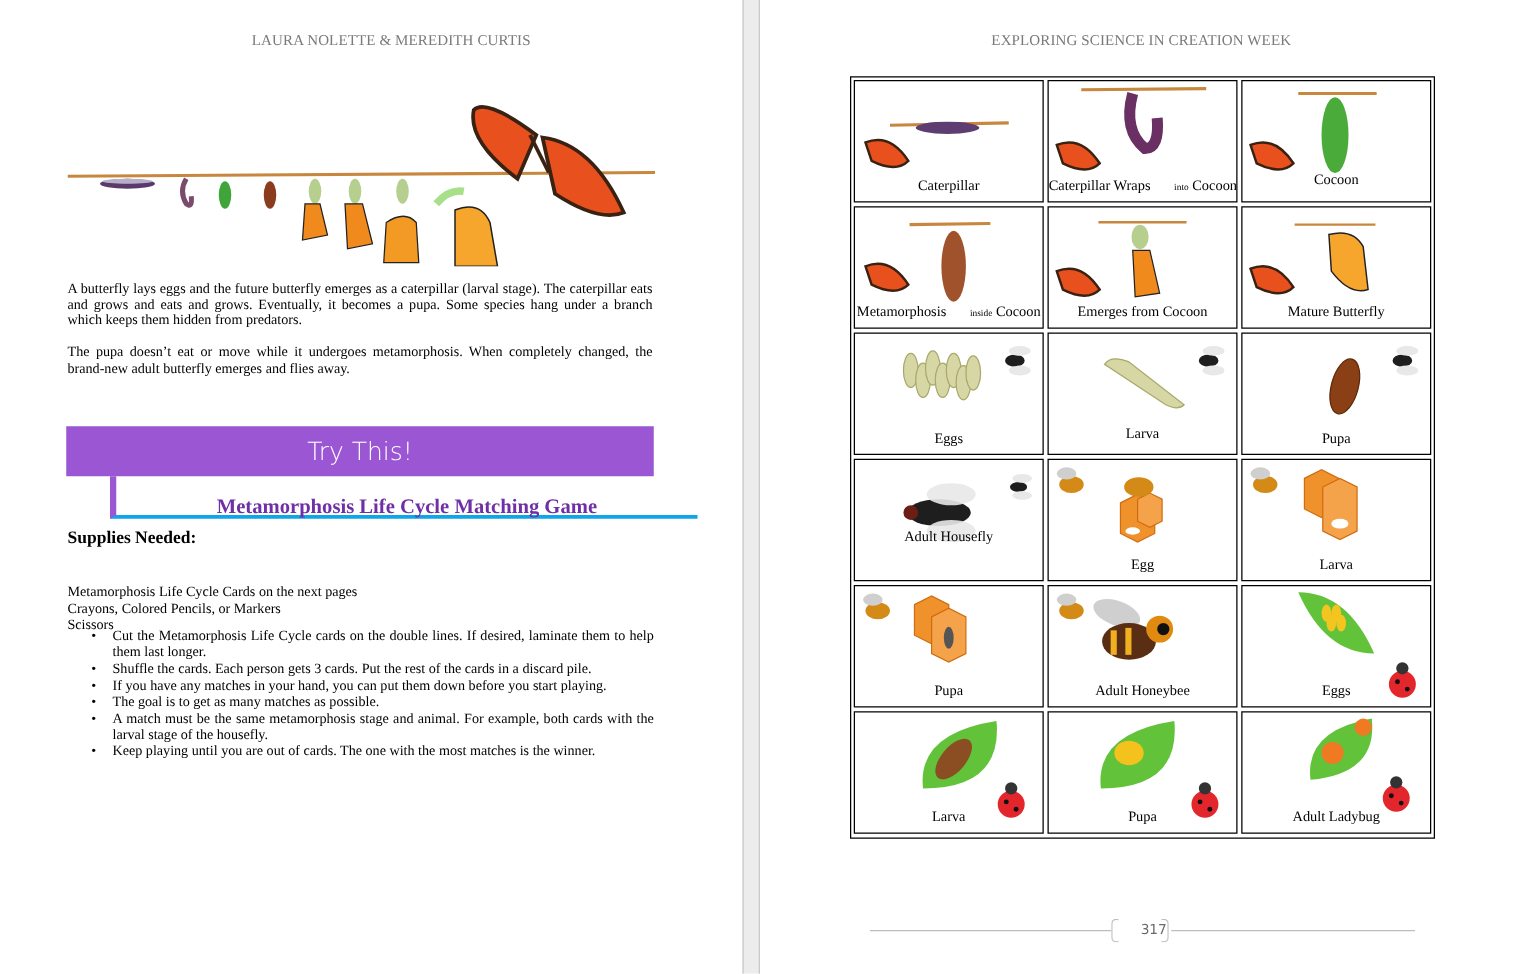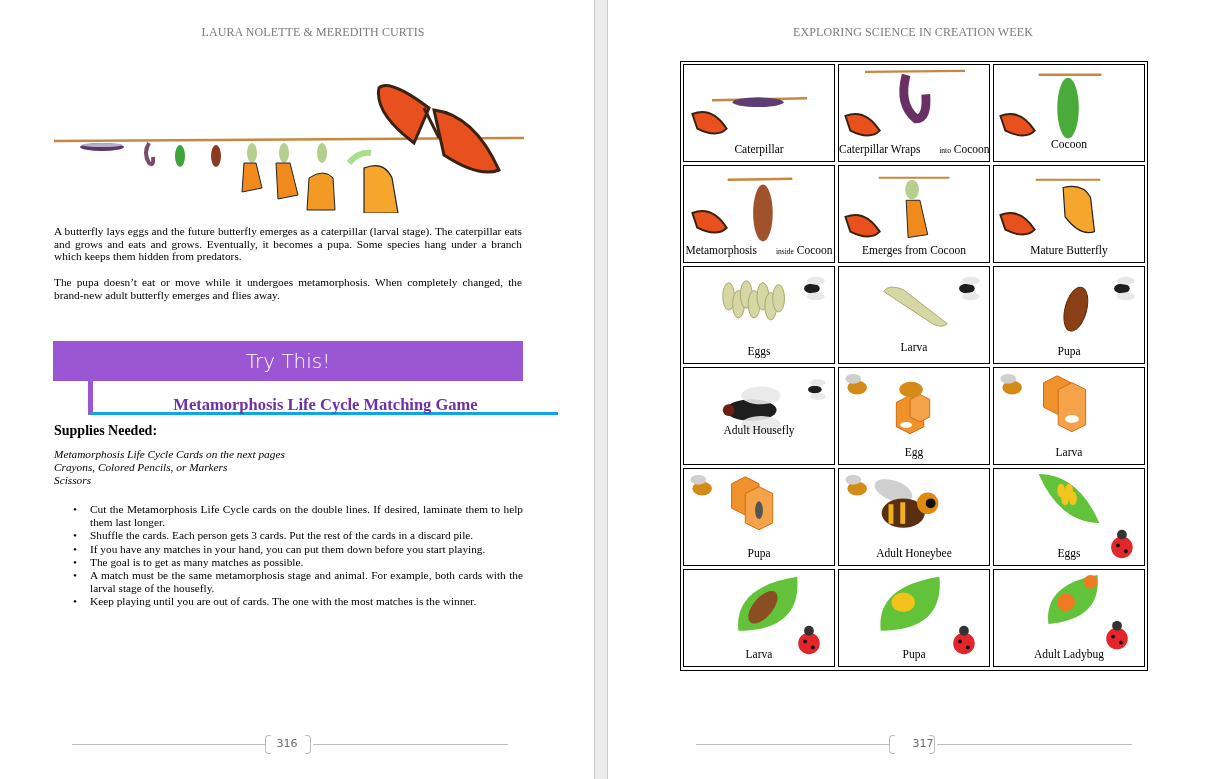--- a/index.html
+++ b/index.html
@@ -24,21 +24,21 @@
 
   .try-banner { position: absolute; left: 53px; top: 341px; width: 470px; height: 40px; background: #9b57d3;
                 color: #fff; font-family: "DejaVu Sans", sans-serif; font-size: 20px; font-weight: 300;
                 text-align: center; line-height: 40px; }
   .game-box { position: absolute; left: 53px; top: 381px; width: 470px; height: 34px;
               border-left: 5px solid #9b57d3; border-bottom: 3px solid #0ea5e9; margin-left: 35px; }
   .game-title { position: absolute; left: 0; right: 0; top: 14px; text-align: center; color: #6f2fa6;
                 font-weight: bold; font-size: 16.5px; }
 
   .supplies-head { position: absolute; left: 54px; top: 423px; font-weight: bold; font-size: 14px; }
-  .supplies-list { position: absolute; left: 54px; top: 448px; font-size: 11.3px; line-height: 13px; list-style: none; font-style: italic; }
+  .supplies-list { position: absolute; left: 54px; top: 468px; font-size: 11.3px; line-height: 13px; list-style: none; }
 
   .steps { position: absolute; left: 90px; top: 503px; width: 433px; font-size: 11.3px; line-height: 13.2px; list-style: none; }
   .steps li { position: relative; text-align: justify; }
   .steps li::before { content: "•"; position: absolute; left: -17px; top: 0; }
 
   .folio { position: absolute; top: 735px; height: 20px; }
   .folio .rule { position: absolute; top: 9px; height: 1px; background: #bdbdbd; }
   .folio .bracket-l, .folio .bracket-r { position: absolute; top: 0; width: 6px; height: 19px; border: 1.5px solid #bdbdbd; }
   .folio .bracket-l { border-right: none; border-radius: 4px 0 0 4px; }
   .folio .bracket-r { border-left: none; border-radius: 0 4px 4px 0; }
@@ -115,27 +115,20 @@
 
   <ul class="steps">
     <li>Cut the Metamorphosis Life Cycle cards on the double lines. If desired, laminate them to help them last longer.</li>
     <li>Shuffle the cards. Each person gets 3 cards. Put the rest of the cards in a discard pile.</li>
     <li>If you have any matches in your hand, you can put them down before you start playing.</li>
     <li>The goal is to get as many matches as possible.</li>
     <li>A match must be the same metamorphosis stage and animal. For example, both cards with the larval stage of the housefly.</li>
     <li>Keep playing until you are out of cards. The one with the most matches is the winner.</li>
   </ul>
 
-  <div class="folio" style="left:72px; width:436px;">
-    <div class="rule" style="left:0; width:193px;"></div>
-    <div class="bracket-l" style="left:193px;"></div>
-    <div class="num" style="left:200px; width:30px;">316</div>
-    <div class="bracket-r" style="left:233px;"></div>
-    <div class="rule" style="left:241px; width:195px;"></div>
-  </div>
 </div>
 
 <div class="gutter"></div>
 
 <div class="page" id="page-right">
   <div class="running-head">EXPLORING SCIENCE IN CREATION WEEK</div>
 
   <div class="folio" style="left:88px; width:436px;">
     <div class="rule" style="left:0; width:193px;"></div>
     <div class="bracket-l" style="left:193px;"></div>

